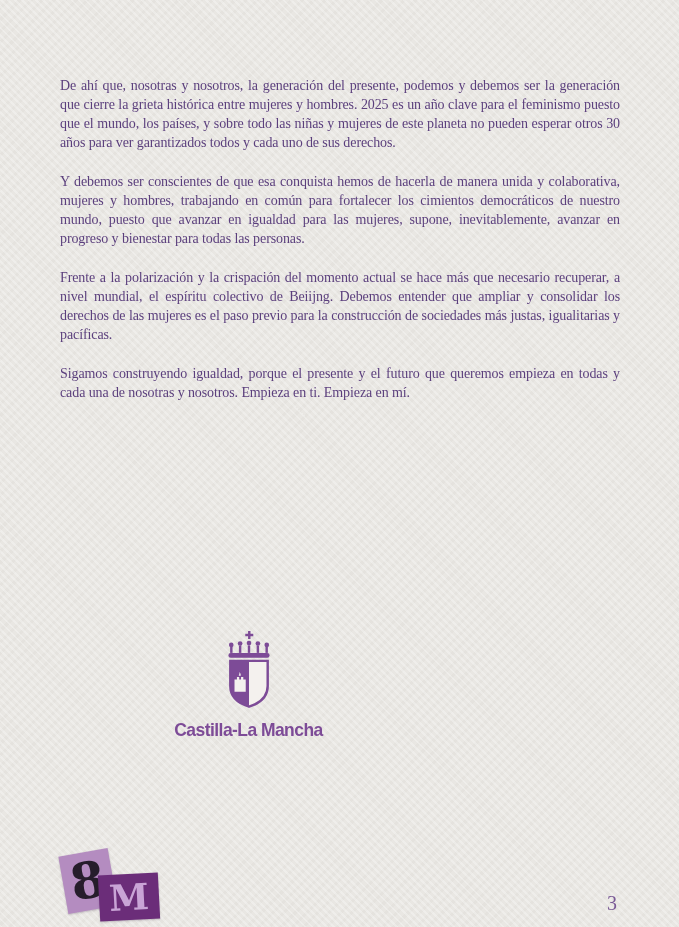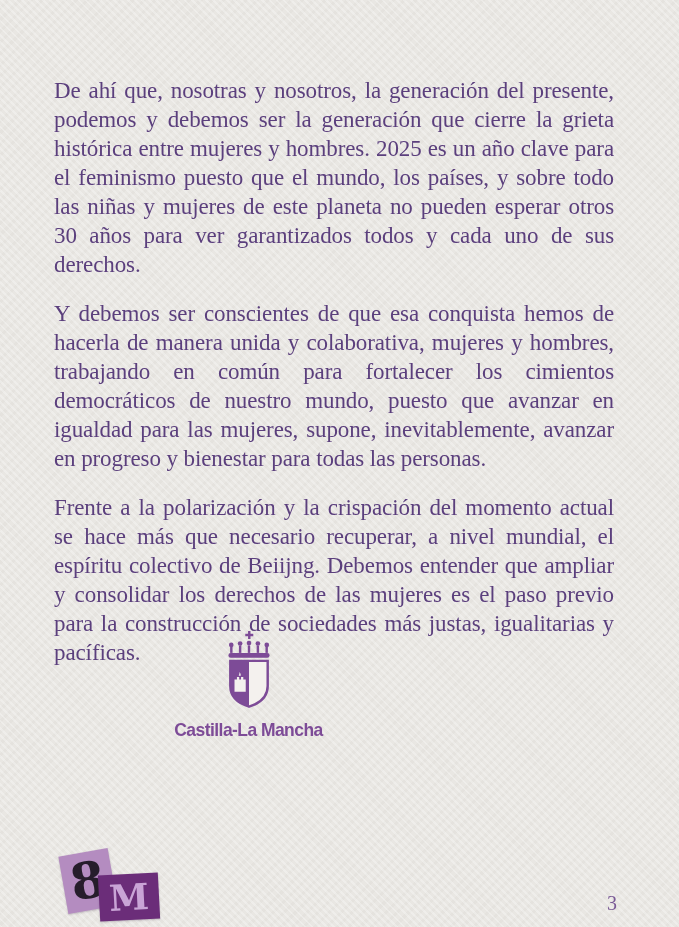--- a/index.html
+++ b/index.html
@@ -14,24 +14,24 @@
     background-color:#e9e7e3;
     background-image:
       repeating-linear-gradient(45deg, rgba(255,255,255,.28) 0 2px, transparent 2px 5px),
       repeating-linear-gradient(-45deg, rgba(176,170,162,.07) 0 3px, transparent 3px 8px);
     overflow:hidden;
   }
 
   
   .text-block{
     position:absolute;
-    left:54px; top:76px; width:560px;
+    left:60px; top:76px; width:560px;
     color:#5b3f7d;
-    font-size:23px;
-    line-height:29px;
+    font-size:14px;
+    line-height:19px;
     text-align:justify;
     letter-spacing:-0.1px;
   }
   .text-block p{margin:0 0 20px 0;}
 
   
   .logos{
     position:absolute; left:16px; top:628px; width:679px; height:120px;
   }
   .clm-logo{
@@ -110,20 +110,21 @@
 </style>
 </head>
 <body>
 
 <div class="page">
 
   <div class="text-block">
     <p>De ahí que, nosotras y nosotros, la generación del presente, podemos y debemos ser la generación que cierre la grieta histórica entre mujeres y hombres. 2025 es un año clave para el feminismo puesto que el mundo, los países, y sobre todo las niñas y mujeres de este planeta no pueden esperar otros 30 años para ver garantizados todos y cada uno de sus derechos.</p>
     <p>Y debemos ser conscientes de que esa conquista hemos de hacerla de manera unida y colaborativa, mujeres y hombres, trabajando en común para fortalecer los cimientos democráticos de nuestro mundo, puesto que avanzar en igualdad para las mujeres, supone, inevitablemente, avanzar en progreso y bienestar para todas las personas.</p>
     <p>Frente a la polarización y la crispación del momento actual se hace más que necesario recuperar, a nivel mundial, el espíritu colectivo de Beiijng. Debemos entender que ampliar y consolidar los derechos de las mujeres es el paso previo para la construcción de sociedades más justas, igualitarias y pacíficas.</p>
+    <p>Sigamos construyendo igualdad, porque el presente y el futuro que queremos empieza en todas y cada una de nosotras y nosotros. Empieza en ti. Empieza en mí.</p>
   </div>
 
   <div class="logos">
 
     <div class="clm-logo">
       <svg width="66" height="86" viewBox="0 0 70 92">
 
         <path d="M34 1 h2.6 v3 h3 v2.6 h-3 v3 h-2.6 v-3 h-3 v-2.6 h3 z" fill="#7d4b97"></path>
 
         <circle cx="16" cy="16" r="2.5" fill="#7d4b97"></circle>

